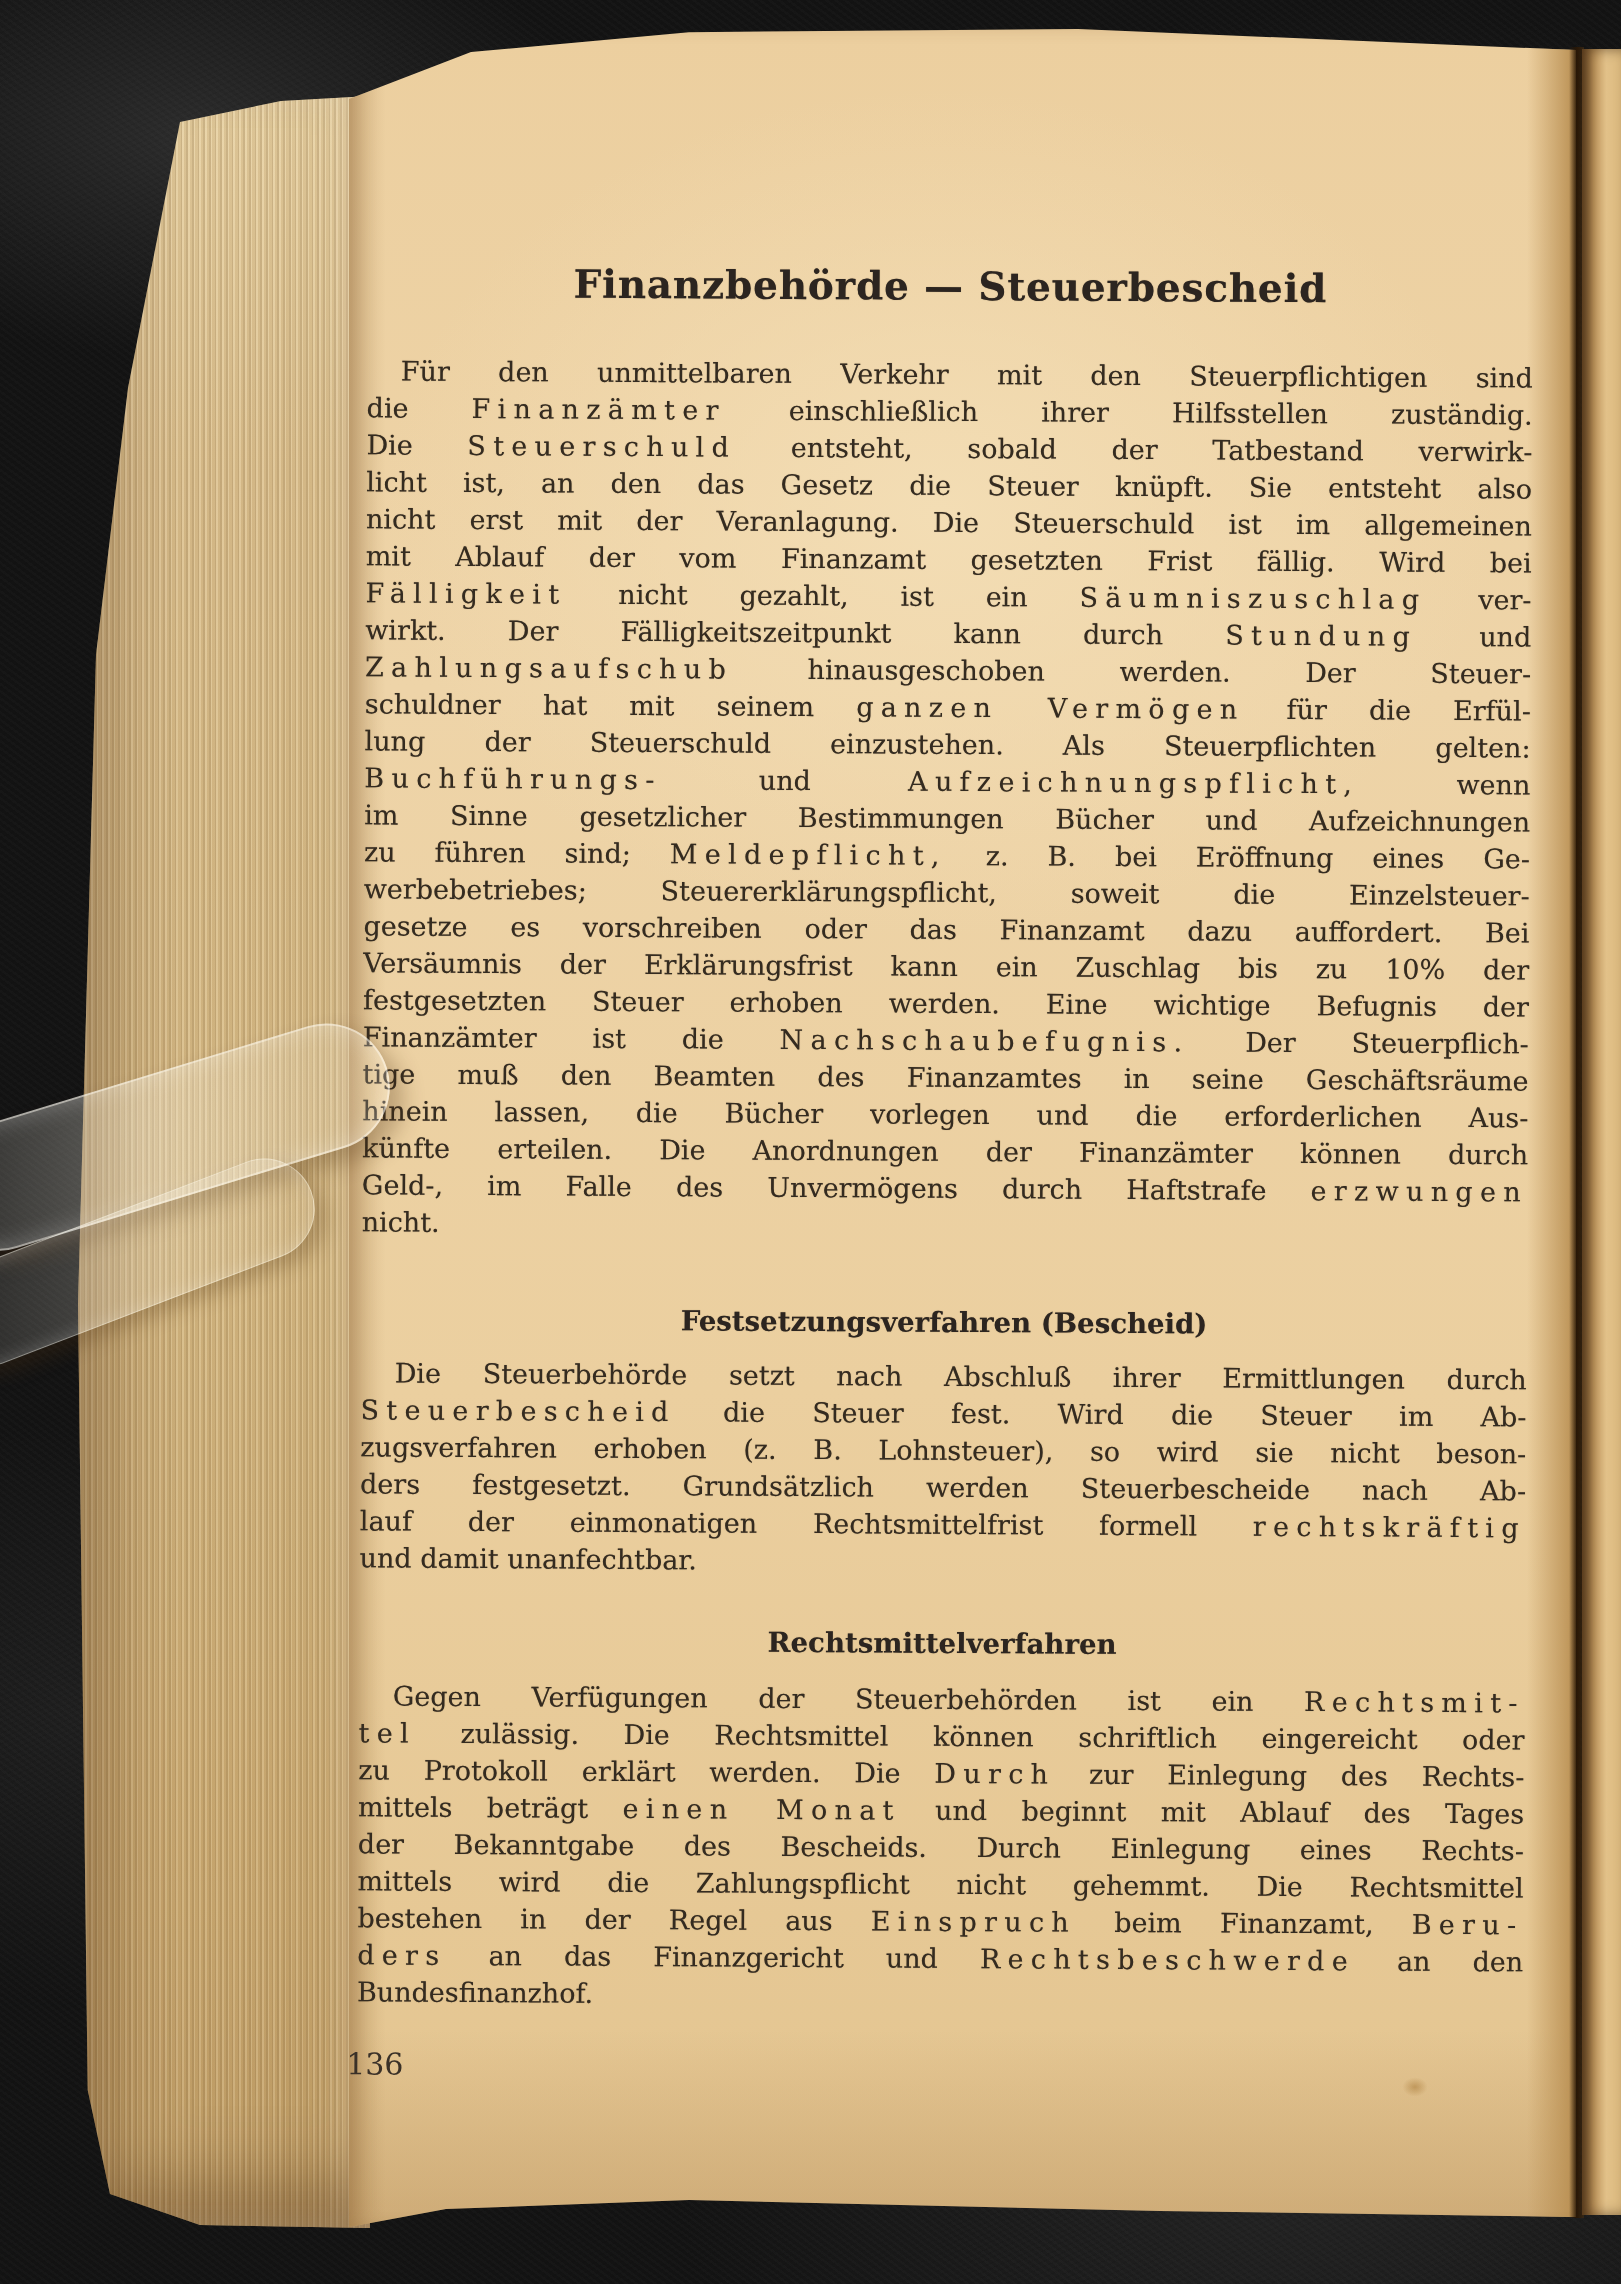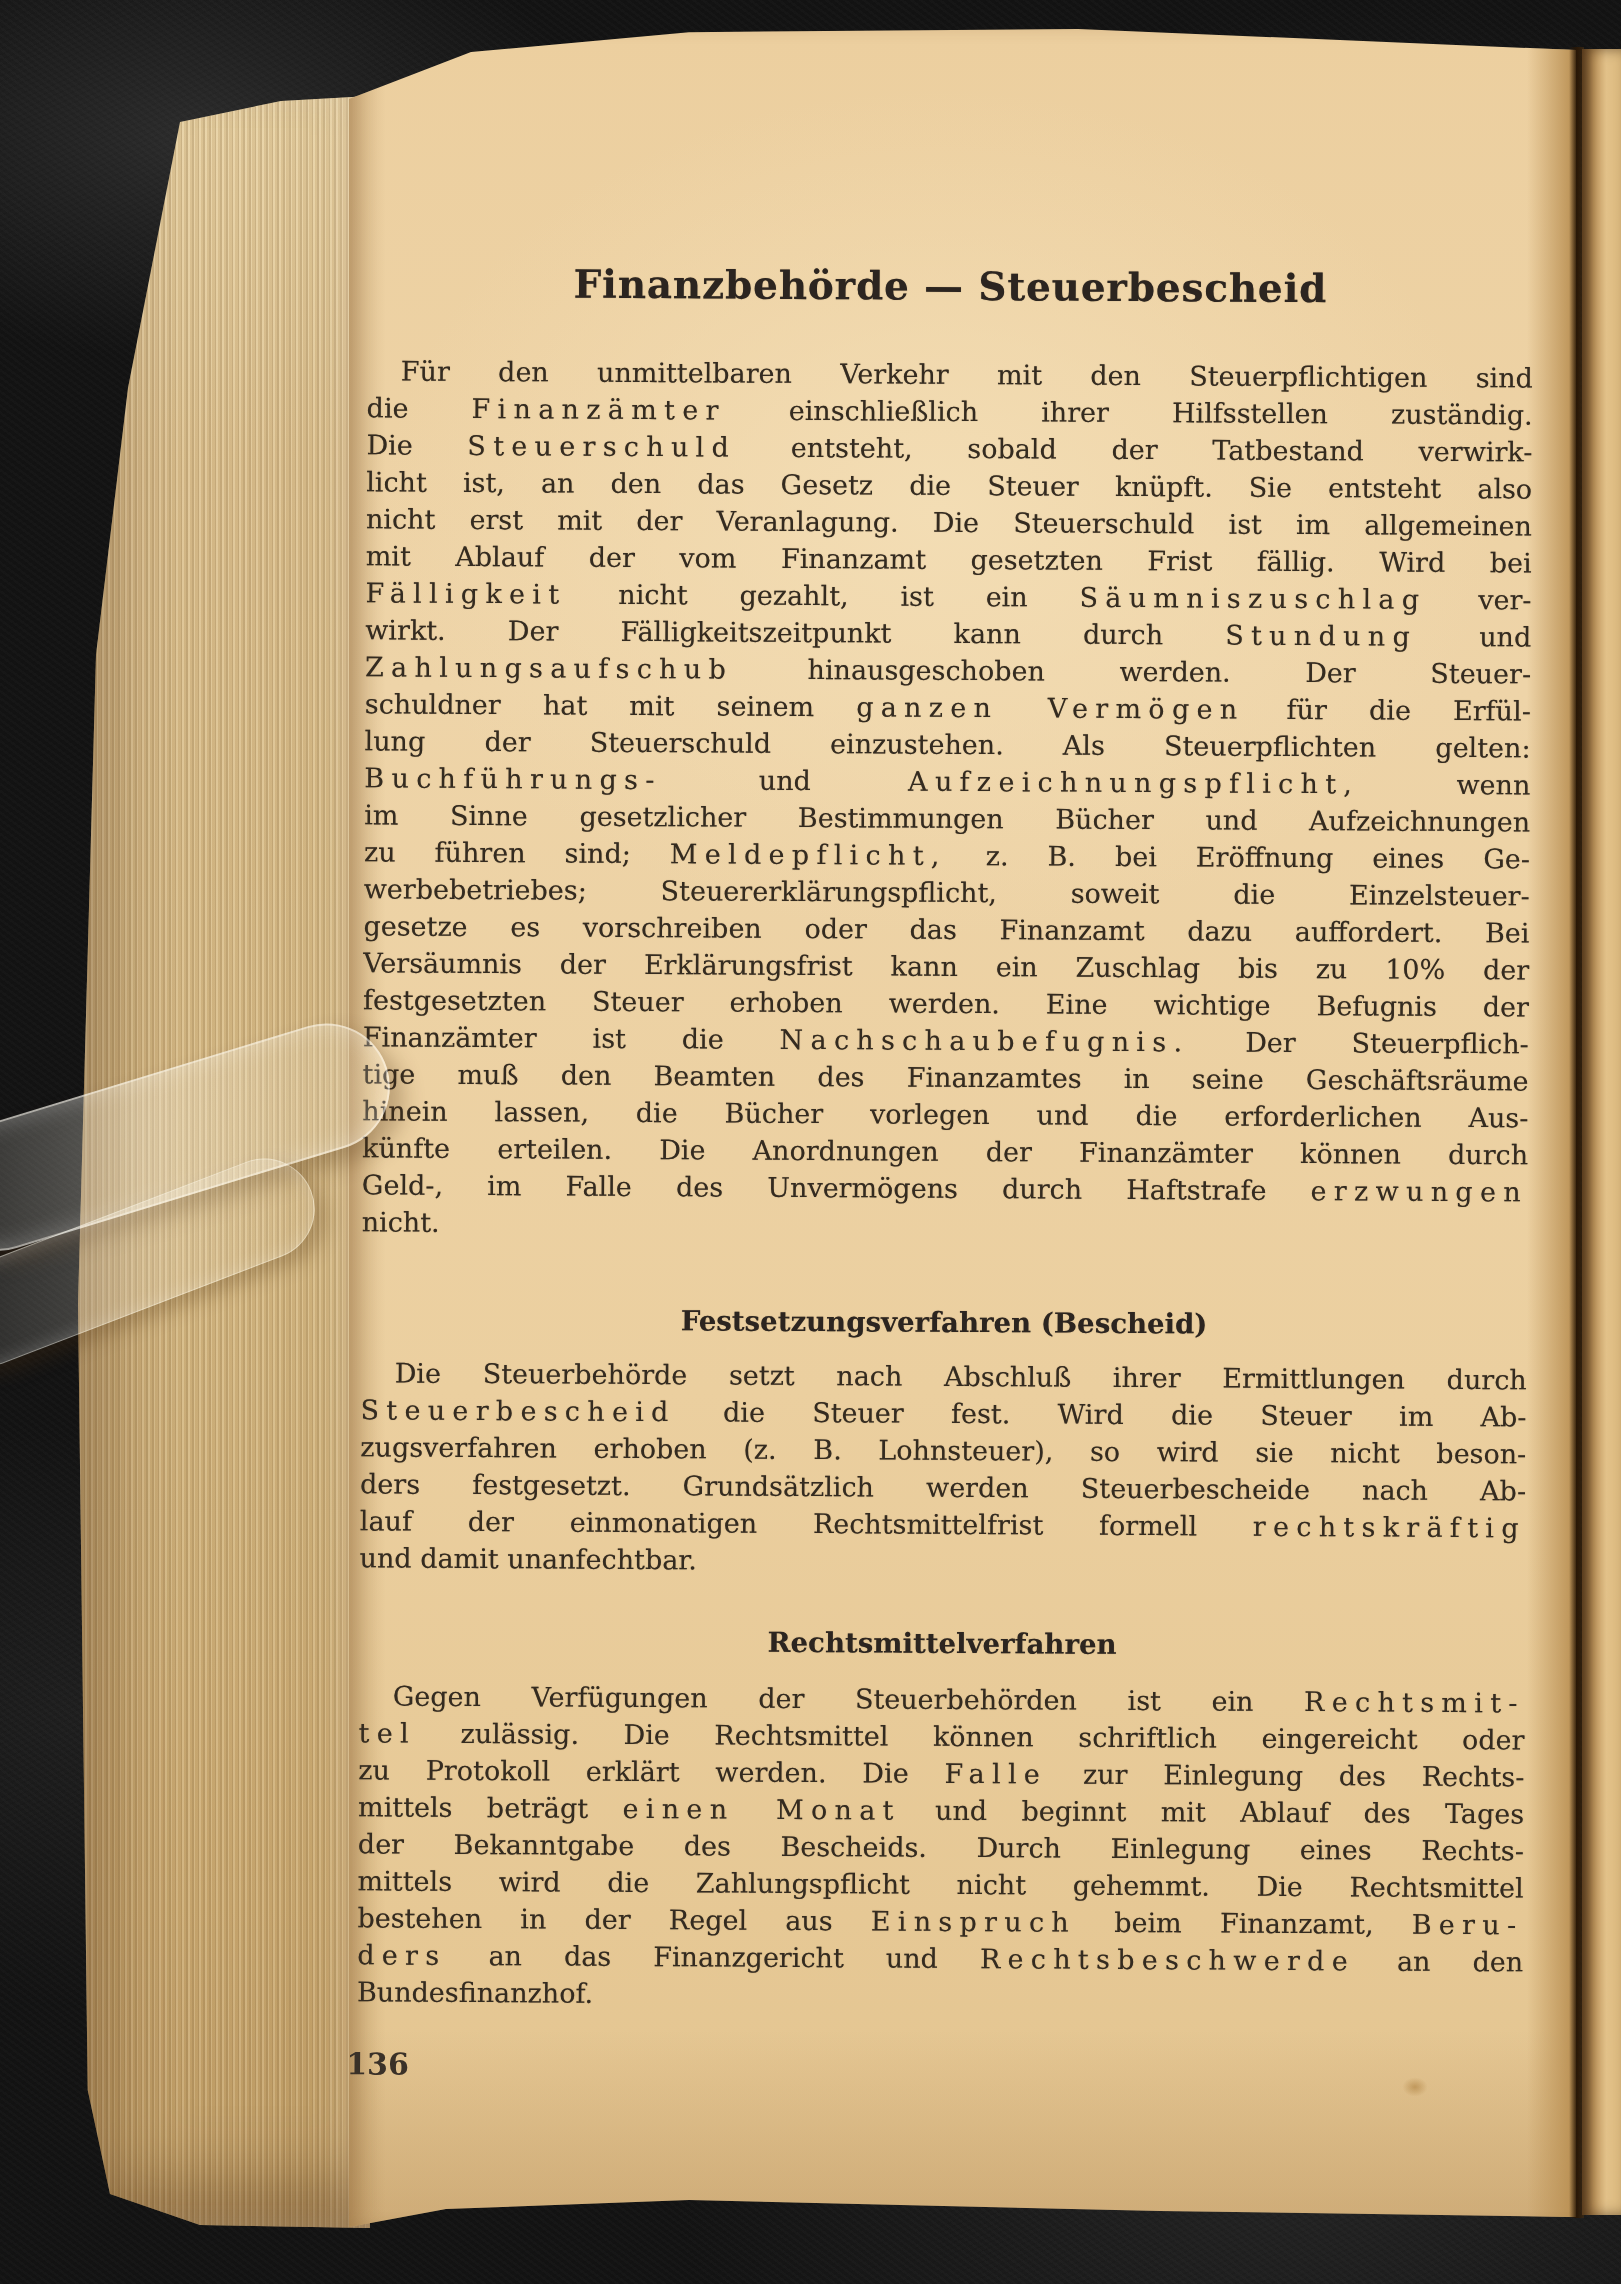--- a/index.html
+++ b/index.html
@@ -43,21 +43,21 @@
   .h2-rechtsmittel{top:1597px;}
   .lines{position:absolute;left:20px;width:1166px;font-size:27px;line-height:37px;color:#342b20;
     text-shadow:0 0 0.8px rgba(70,55,35,0.55);}
   .lines-1{top:327px;}
   .lines-2{top:1329px;}
   .lines-3{top:1652px;}
   .line{height:37px;text-align:justify;text-align-last:justify;}
   .line.indent{text-indent:34px;}
   .line.end{text-align-last:left;}
   .sp{letter-spacing:0.27em;}
-  .page-number{position:absolute;top:2021px;left:9.7px;font-size:30px;font-weight:bold;color:#3a3128;}
+  .page-number{position:absolute;top:2021px;left:9.7px;font-size:30px;font-weight:normal;color:#3a3128;}
   
   .gutter{position:absolute;left:1569px;top:47px;width:14.6px;height:2171px;z-index:4;
     background:linear-gradient(90deg, rgba(60,35,10,0) 0%, #2a1806 55%, #48301490 100%);}
   .facing-page{position:absolute;left:1582px;top:49px;width:39px;height:2166px;z-index:4;
     background:linear-gradient(90deg,#8a6436 0%,#c49a5e 28%,#e2c189 62%,#dcba7f 100%);
     box-shadow:inset 8px 0 13px rgba(40,20,5,0.55);}
   
   .clip{position:absolute;z-index:6;border-radius:73px;
     background:linear-gradient(105deg, rgba(250,245,230,0.10), rgba(255,252,240,0.32) 45%, rgba(240,230,205,0.14));
     border:2.4px solid rgba(255,252,242,0.55);
@@ -112,21 +112,21 @@
           <div class="line"><span>zugsverfahren erhoben (z. B. Lohnsteuer), so wird sie nicht beson-</span></div>
           <div class="line"><span>ders festgesetzt. Grundsätzlich werden Steuerbescheide nach Ab-</span></div>
           <div class="line"><span>lauf der einmonatigen Rechtsmittelfrist formell </span><span class="sp">rechtskräftig</span></div>
           <div class="line end"><span>und damit unanfechtbar.</span></div>
         </div>
 
       <div class="h2 h2-rechtsmittel">Rechtsmittelverfahren</div>
       <div class="lines lines-3">
           <div class="line indent"><span>Gegen Verfügungen der Steuerbehörden ist ein </span><span class="sp">Rechtsmit-</span></div>
           <div class="line"><span class="sp">tel</span><span> zulässig. Die Rechtsmittel können schriftlich eingereicht oder</span></div>
-          <div class="line"><span>zu Protokoll erklärt werden. Die </span><span class="sp">Falle</span><span> zur Einlegung des Rechts-</span></div>
+          <div class="line"><span>zu Protokoll erklärt werden. Die </span><span class="sp">Durch</span><span> zur Einlegung des Rechts-</span></div>
           <div class="line"><span>mittels beträgt </span><span class="sp">einen Monat</span><span> und beginnt mit Ablauf des Tages</span></div>
           <div class="line"><span>der Bekanntgabe des Bescheids. Durch Einlegung eines Rechts-</span></div>
           <div class="line"><span>mittels wird die Zahlungspflicht nicht gehemmt. Die Rechtsmittel</span></div>
           <div class="line"><span>bestehen in der Regel aus </span><span class="sp">Einspruch</span><span> beim Finanzamt, </span><span class="sp">Beru-</span></div>
           <div class="line"><span class="sp">ders</span><span> an das Finanzgericht und </span><span class="sp">Rechtsbeschwerde</span><span> an den</span></div>
           <div class="line end"><span>Bundesfinanzhof.</span></div>
         </div>
 
       <div class="page-number">136</div>
     </div>

